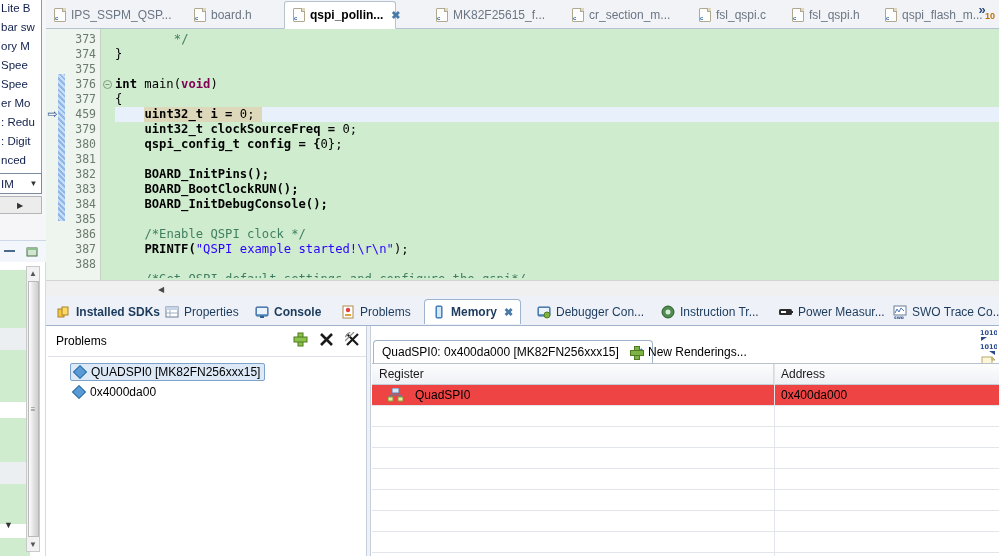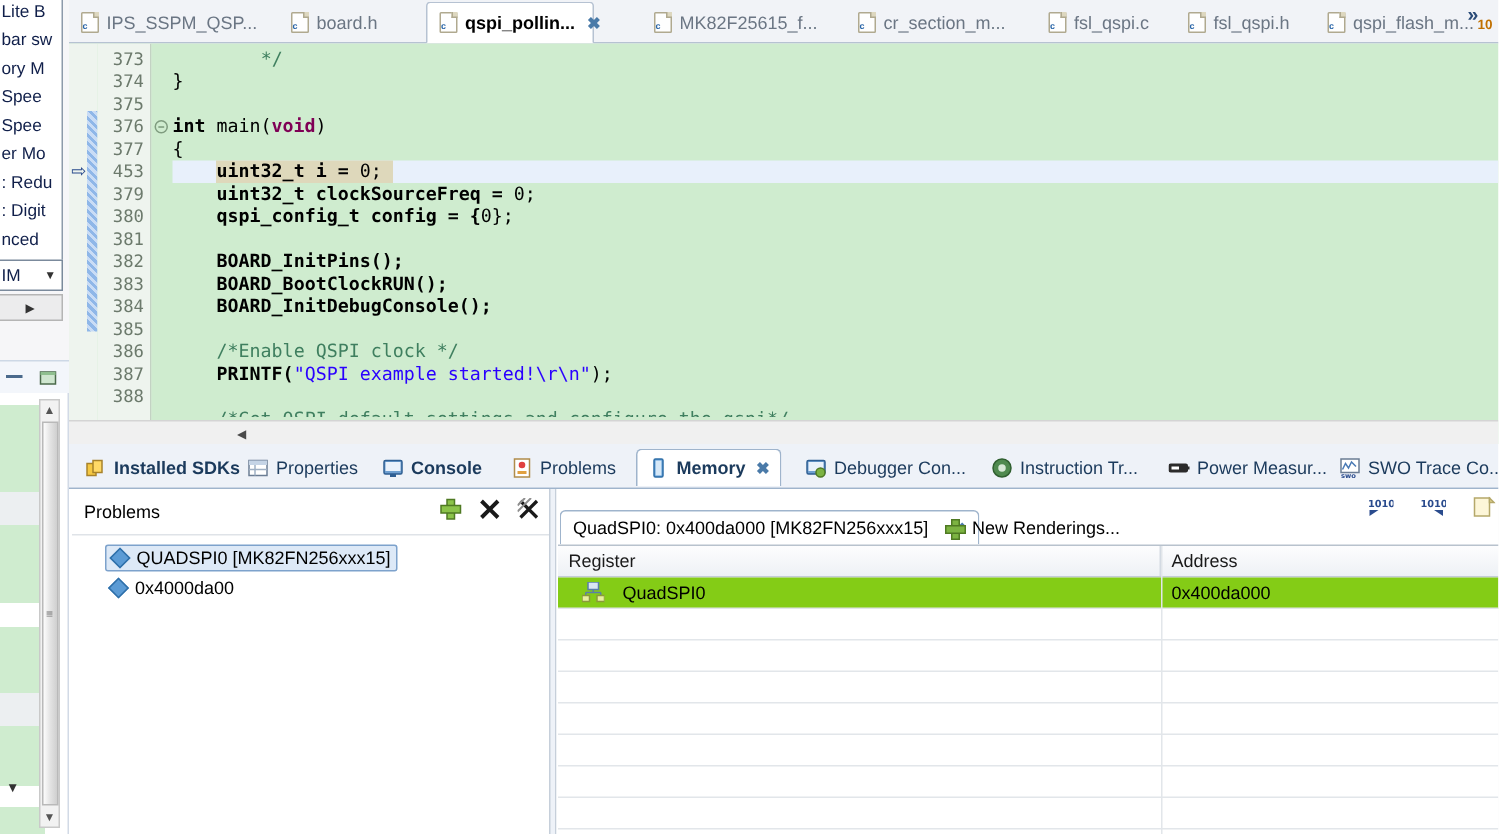--- a/index.html
+++ b/index.html
@@ -276,21 +276,21 @@
     background: #eef2f8; border-left: 1px solid #c6cfda; border-right: 1px solid #c6cfda;
   }
 
   
   .rend-pane {
     position: absolute; left: 325px; top: 0; right: 0; bottom: 0;
     background: #ffffff;
   }
   .rend-toolrow {
     position: absolute; right: 2px; top: 2px; height: 20px;
-    display: flex; align-items: center; gap: 18px;
+    display: flex; align-items: center; gap: 0; flex-direction: column;
   }
   .ico1010 {
     width: 17px; height: 14px; position: relative;
   }
   .rend-tabs {
     position: absolute; left: 2px; top: 14px; height: 24px; right: 0;
   }
   .rtab {
     position: absolute; top: 0; height: 23px;
     display: flex; align-items: center; gap: 6px; padding: 0 8px;
@@ -324,21 +324,21 @@
   .rt-th {
     position: absolute; top: 0; height: 20px; line-height: 20px;
     font-size: 12px; color: #1a1a1a; padding-left: 7px;
     border-right: 1px solid #d3dae2;
     white-space: nowrap; overflow: hidden;
   }
   .rt-row {
     position: absolute; left: 0; right: 0; height: 21px;
     border-bottom: 1px solid #e2e6ea;
   }
-  .rt-row.first { background: #84cc16; }
+  .rt-row.first { background: #ef4444; }
   .rt-cell {
     position: absolute; top: 0; height: 20px; line-height: 20px;
     font-size: 12px; color: #000; padding-left: 7px;
     white-space: nowrap; overflow: hidden;
   }
   .rt-vline {
     position: absolute; top: 0; bottom: 0; width: 1px; background: #e2e6ea;
   }
   .node-ico {
     position: absolute; left: 16px; top: 3px; width: 15px; height: 14px;
@@ -485,21 +485,21 @@
       </div>
     <div class="ed-changebar">
       <div class="chg-hatch" style="top:45px;height:147px;"></div>
     </div>
     <div class="ed-gutter" id="ed-gutter">
         <div class="ln" style="top: 3px;">373</div>
         <div class="ln" style="top: 18px;">374</div>
         <div class="ln" style="top: 33px;">375</div>
         <div class="ln" style="top: 48px;">376</div>
         <div class="ln" style="top: 63px;">377</div>
-        <div class="ln" style="top: 78px;">453</div>
+        <div class="ln" style="top: 78px;">459</div>
         <div class="ln" style="top: 93px;">379</div>
         <div class="ln" style="top: 108px;">380</div>
         <div class="ln" style="top: 123px;">381</div>
         <div class="ln" style="top: 138px;">382</div>
         <div class="ln" style="top: 153px;">383</div>
         <div class="ln" style="top: 168px;">384</div>
         <div class="ln" style="top: 183px;">385</div>
         <div class="ln" style="top: 198px;">386</div>
         <div class="ln" style="top: 213px;">387</div>
         <div class="ln" style="top: 228px;">388</div>

